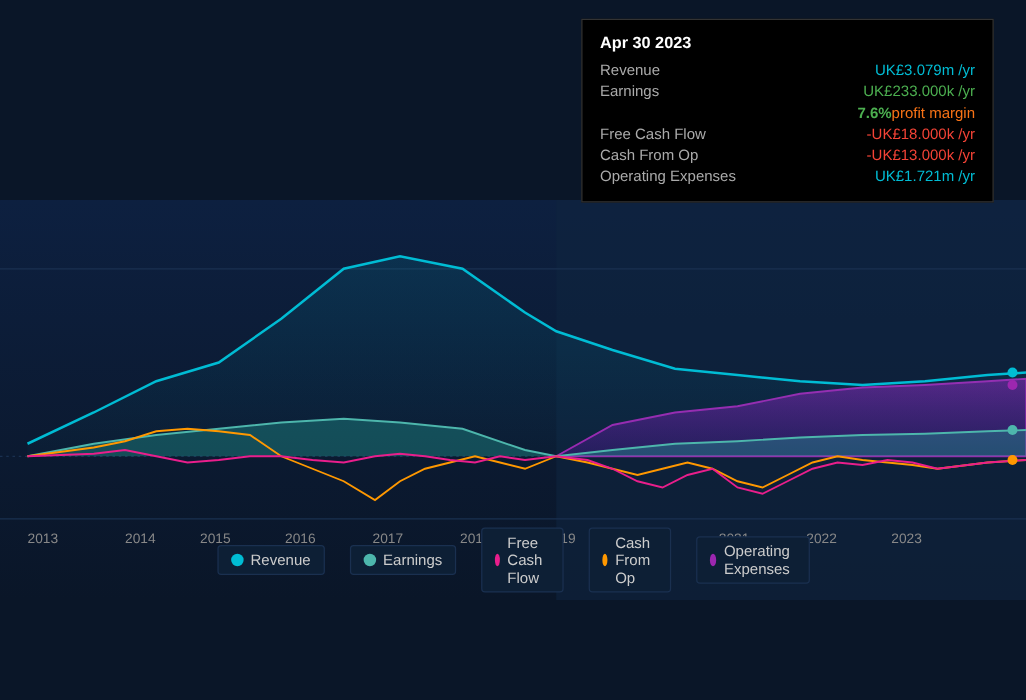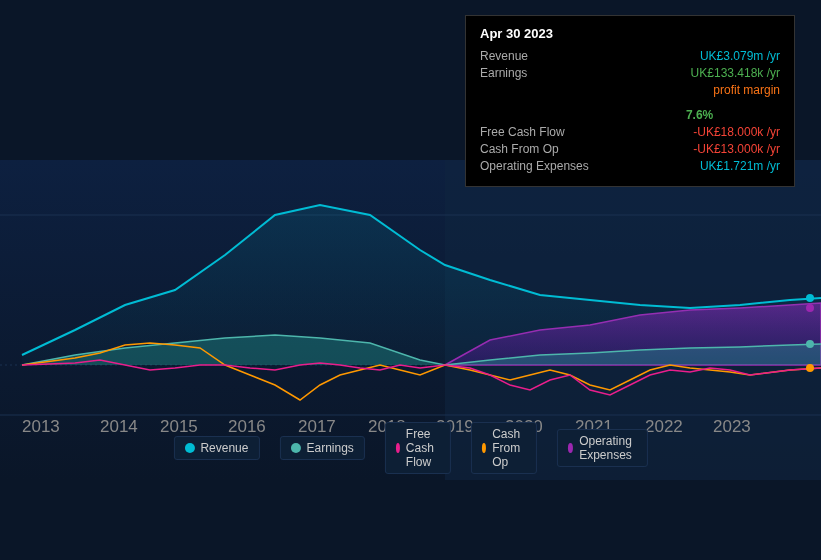--- a/index.html
+++ b/index.html
@@ -63,40 +63,39 @@
     .profit-margin-row {
       display: flex;
       justify-content: flex-end;
       font-size: 12px;
       margin-bottom: 3px;
     }
 
     .profit-margin-value {
       color: #4caf50;
       font-weight: bold;
-      margin-top: 25px;
     }
 
     .profit-margin-label {
       color: #f97316;
       margin-left: 0;
     }
 
     
     .y-label {
       position: absolute;
       font-size: 11px;
       color: #888;
       left: 8px;
     }
 
     
     .x-label {
       position: absolute;
-      font-size: 17px;
+      font-size: 11px;
       color: #888;
       bottom: 55px;
     }
 
     
     .chart-svg {
       position: absolute;
       top: 160px;
       left: 0;
       width: 821px;
@@ -150,21 +149,21 @@
   <div class="tooltip-box">
     <div class="tooltip-title">Apr 30 2023</div>
 
     <div class="tooltip-row">
       <span class="tooltip-label">Revenue</span>
       <span class="tooltip-value cyan">UK£3.079m /yr</span>
     </div>
 
     <div class="tooltip-row">
       <span class="tooltip-label">Earnings</span>
-      <span class="tooltip-value green">UK£133.418k /yr</span>
+      <span class="tooltip-value green">UK£233.000k /yr</span>
     </div>
 
     <div class="profit-margin-row">
       <span class="profit-margin-value">7.6%</span>
       <span class="profit-margin-label">profit margin</span>
     </div>
 
     <div class="tooltip-row">
       <span class="tooltip-label">Free Cash Flow</span>
       <span class="tooltip-value red">-UK£18.000k /yr</span>

